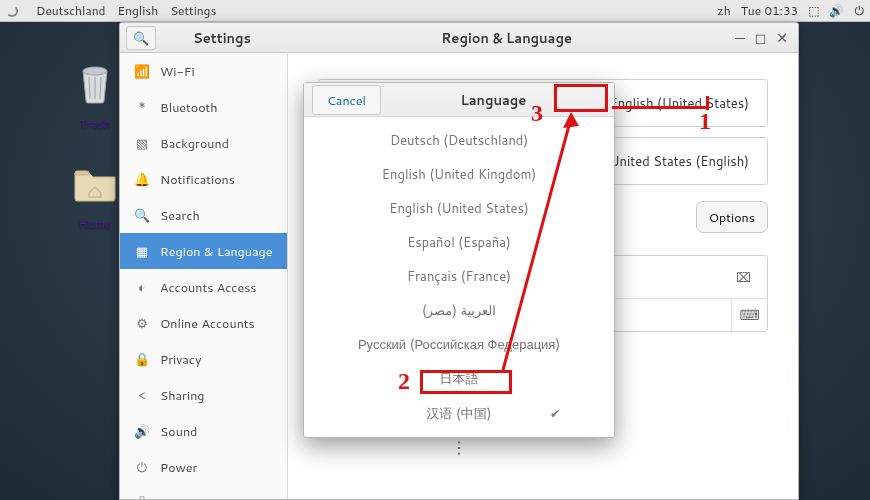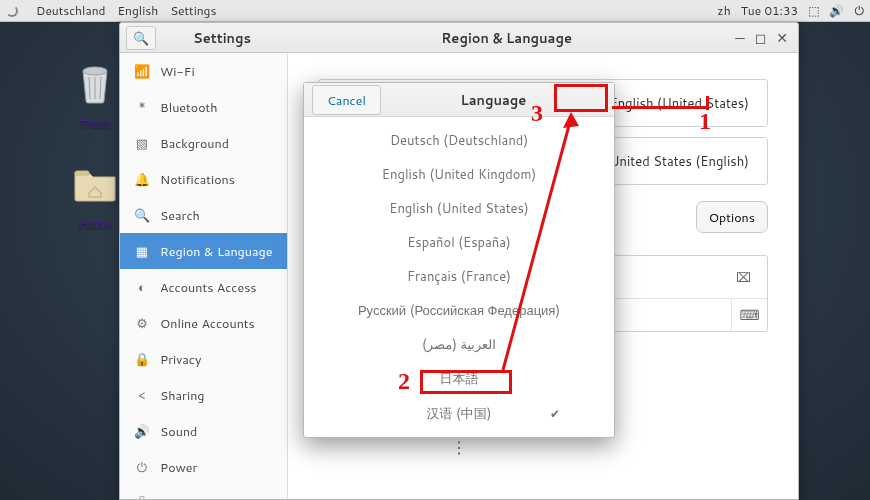--- a/index.html
+++ b/index.html
@@ -199,22 +199,22 @@
   <div class="dialog-header">
     <button class="btn">Cancel</button>
     <div class="dtitle">Language</div>
   </div>
   <div class="lang-list">
     <div class="lang-item">Deutsch (Deutschland)</div>
     <div class="lang-item">English (United Kingdom)</div>
     <div class="lang-item">English (United States)</div>
     <div class="lang-item">Español (España)</div>
     <div class="lang-item">Français (France)</div>
+    <div class="lang-item">العربية (مصر)</div>
     <div class="lang-item">Русский (Российская Федерация)</div>
-    <div class="lang-item">العربية (مصر)</div>
     <div class="lang-item">日本語</div>
     <div class="lang-item"><span>汉语 (中国)</span><span class="check">✔</span></div>
     <div class="lang-more">⋮</div>
   </div>
 </div>
 
 <div class="ann" style="left:554px;top:84px;width:54px;height:28px;"></div>
 <div class="ann" style="left:420px;top:370px;width:92px;height:24px;"></div>
 <div class="ann-underline" style="left:612px;top:106px;width:96px;"></div>
 <div class="ann-tick" style="left:706px;top:96px;"></div>

